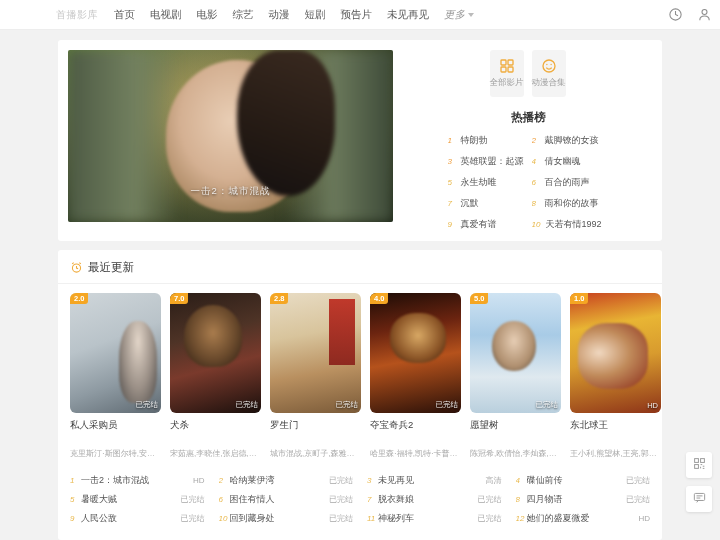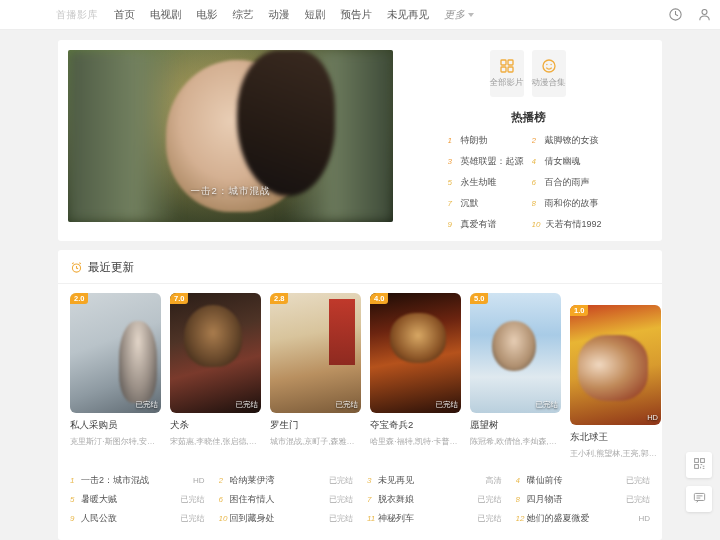--- a/index.html
+++ b/index.html
@@ -203,21 +203,21 @@
     text-shadow: 0 1px 2px rgba(0,0,0,.8);
     z-index: 3;
   }
   .card-title {
     font-size: 9.5px; color: #3d3d3d;
     margin-top: 6px;
     white-space: nowrap; overflow: hidden; text-overflow: ellipsis;
   }
   .card-sub {
     font-size: 8px; color: #aaa;
-    margin-top: 4px;
+    margin-top: 16px;
     white-space: nowrap; overflow: hidden; text-overflow: ellipsis;
   }
 
   
   .p1 { background: linear-gradient(160deg,#cfd6da 0%,#b9c3c9 40%,#8e9aa2 70%,#5d6870 100%); }
   .p1:after { content:""; position:absolute; right:4px; bottom:10px; width:38px; height:82px;
     background: radial-gradient(ellipse at 50% 25%, #e2d5c8 0%, #9a8f86 55%, #4d4a48 100%);
     border-radius:45% 45% 35% 35%; filter: blur(1px); }
   .p2 { background: linear-gradient(165deg,#2a1d17 0%,#4e3326 35%,#7a3a2c 60%,#1a0f0c 100%); }
   .p2:after { content:""; position:absolute; left:14px; top:12px; width:58px; height:62px;
@@ -227,21 +227,21 @@
   .p3:after { content:""; position:absolute; right:6px; top:6px; width:26px; height:66px;
     background: linear-gradient(180deg,#c0392b,#8e2a20); filter: blur(.5px); }
   .p4 { background: linear-gradient(170deg,#1c0c06 0%,#6b2410 30%,#b5521c 55%,#2a1008 100%); padding-left: 24px; }
   .p4:after { content:""; position:absolute; left:20px; top:20px; width:56px; height:50px;
     background: radial-gradient(ellipse at 50% 45%, #d8a864 0%, #8a5426 60%, #3a1c0c 100%);
     border-radius:45%; filter: blur(1px); }
   .p5 { background: linear-gradient(180deg,#cfe3f2 0%,#a8cbe6 35%,#dfe9ef 70%,#b9cfdd 100%); padding-left: 8px; }
   .p5:after { content:""; position:absolute; left:22px; top:28px; width:44px; height:50px;
     background: radial-gradient(ellipse at 50% 40%, #e6cdb4 0%, #b09070 60%, #4f4438 100%);
     border-radius:48%; filter: blur(1px); }
-  .p6 { background: linear-gradient(170deg,#c7401f 0%,#e8b534 28%,#d89b2e 55%,#8e3418 100%); margin-top: 12px; }
+  .p6 { background: linear-gradient(170deg,#c7401f 0%,#e8b534 28%,#d89b2e 55%,#8e3418 100%); }
   .p6:after { content:""; position:absolute; left:8px; top:30px; width:70px; height:66px;
     background: radial-gradient(ellipse at 30% 45%, #f0d8c0 0%, #c08a5a 45%, #8a2a18 100%);
     border-radius:40%; filter: blur(1px); }
 
   
   .ulist {
     display: grid;
     grid-template-columns: repeat(4, 1fr);
     column-gap: 14px;
     row-gap: 0;

